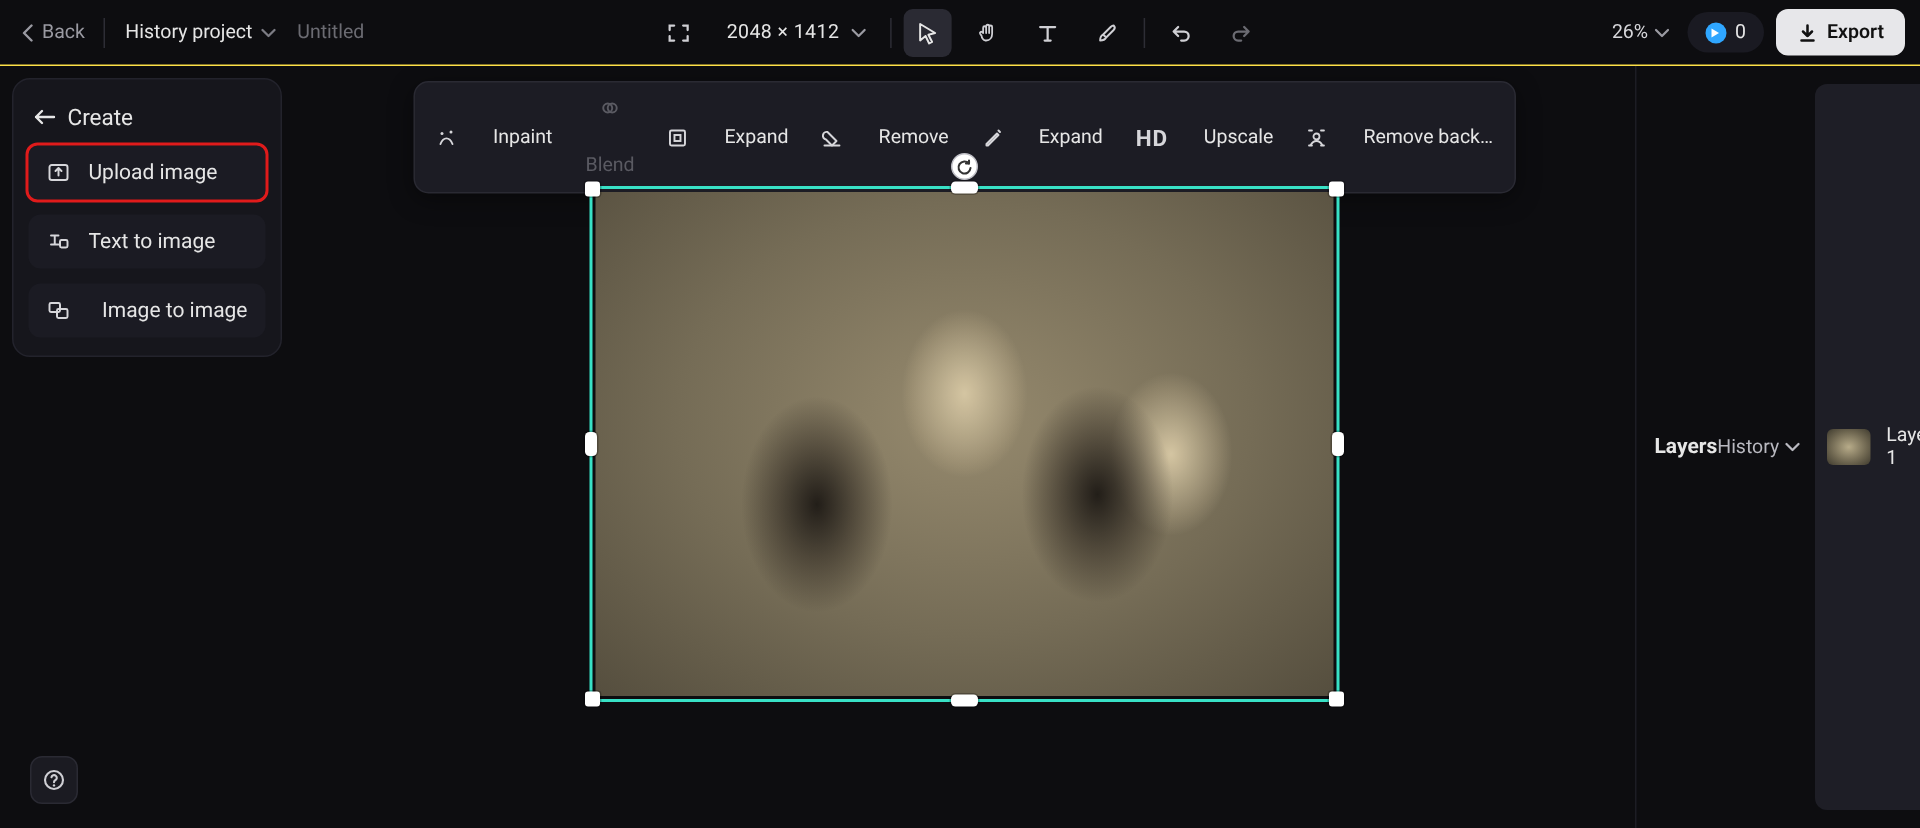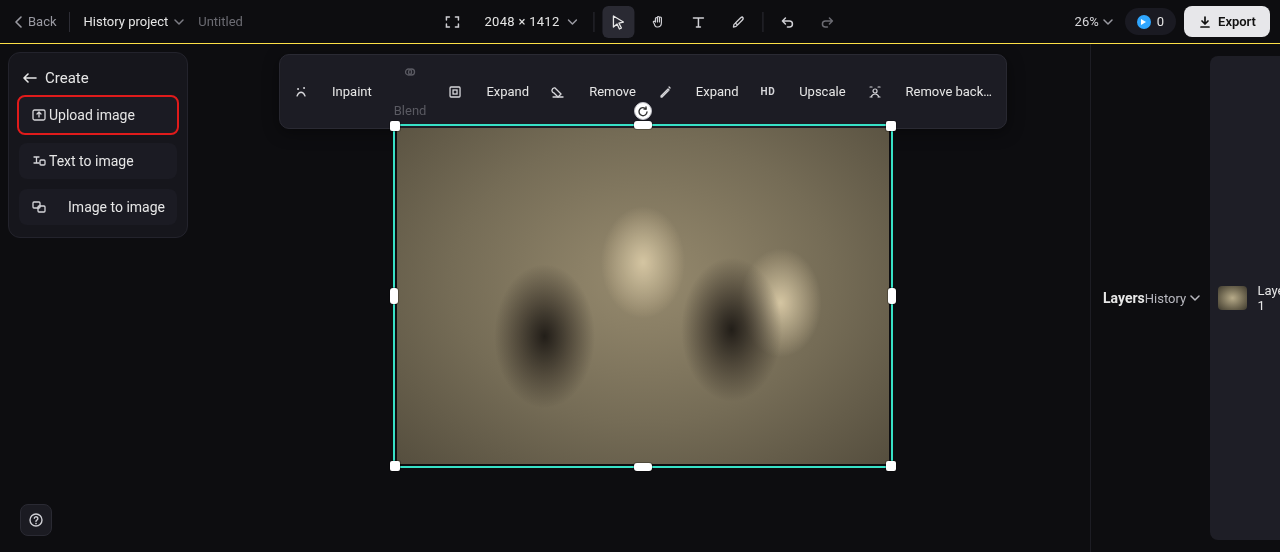--- a/index.html
+++ b/index.html
@@ -50,21 +50,21 @@
   }
 
   .workspace { display: flex; height: calc(552px - 44px); }
   .left-panel { width: 196px; padding: 8px; position: relative; }
   .create-card {
     background: #16161c; border: 1px solid #23232c; border-radius: 12px;
     padding: 10px 10px 12px 10px;
   }
   .create-title { display: flex; align-items: center; gap: 8px; font-weight: 400; font-size: 15px; padding: 6px 4px 10px 4px; }
   .menu-item {
-    display: flex; align-items: center; gap: 2px;
+    display: flex; align-items: center; gap: 12px;
     background: #1b1b23; border-radius: 8px; padding: 10px 12px;
     margin-bottom: 10px; cursor: pointer; font-size: 14px;
   }
   .menu-item.last { margin-bottom: 0; justify-content: space-between; }
   .menu-item.highlight { outline: 2px solid #e01b1b; outline-offset: 0; border-radius: 6px; }
   .help-fab {
     position: absolute; left: 20px; bottom: 16px;
     width: 32px; height: 32px; border-radius: 8px;
     background: #1b1b22; border: 1px solid #2a2a33;
     display:flex; align-items:center; justify-content:center; cursor:pointer;
@@ -333,21 +333,21 @@
       <div class="ctx-item">
         <span>
             <svg width="14" height="14" viewBox="0 0 14 14">
               <path d="M3 11l7-7 1 1-7 7H3v-1z" fill="none" stroke="#d6d6da" stroke-width="1.3" stroke-linejoin="round"></path>
               <path d="M11 2l1 1" stroke="#d6d6da" stroke-width="1.3" stroke-linecap="round"></path>
             </svg>
           </span>
         <span class="lbl">Expand</span>
       </div>
       <div class="ctx-item">
-        <span style="font-size:10px;font-weight:700;letter-spacing:.5px;color:#d6d6da">HD</span>
+        <span style="font-size:15px;font-weight:700;letter-spacing:.5px;color:#d6d6da">HD</span>
         <span class="lbl">Upscale</span>
       </div>
       <div class="ctx-item">
         <span>
             <svg width="14" height="14" viewBox="0 0 14 14">
               <circle cx="7" cy="6" r="2" fill="none" stroke="#d6d6da" stroke-width="1.2"></circle>
               <path d="M3 12c1-2 2.5-3 4-3s3 1 4 3" fill="none" stroke="#d6d6da" stroke-width="1.2"></path>
               <path d="M2 2l2-0M12 2l-2 0M2 12l2 0M12 12l-2 0" stroke="#d6d6da" stroke-width="1.2" stroke-linecap="round"></path>
             </svg>
           </span>

